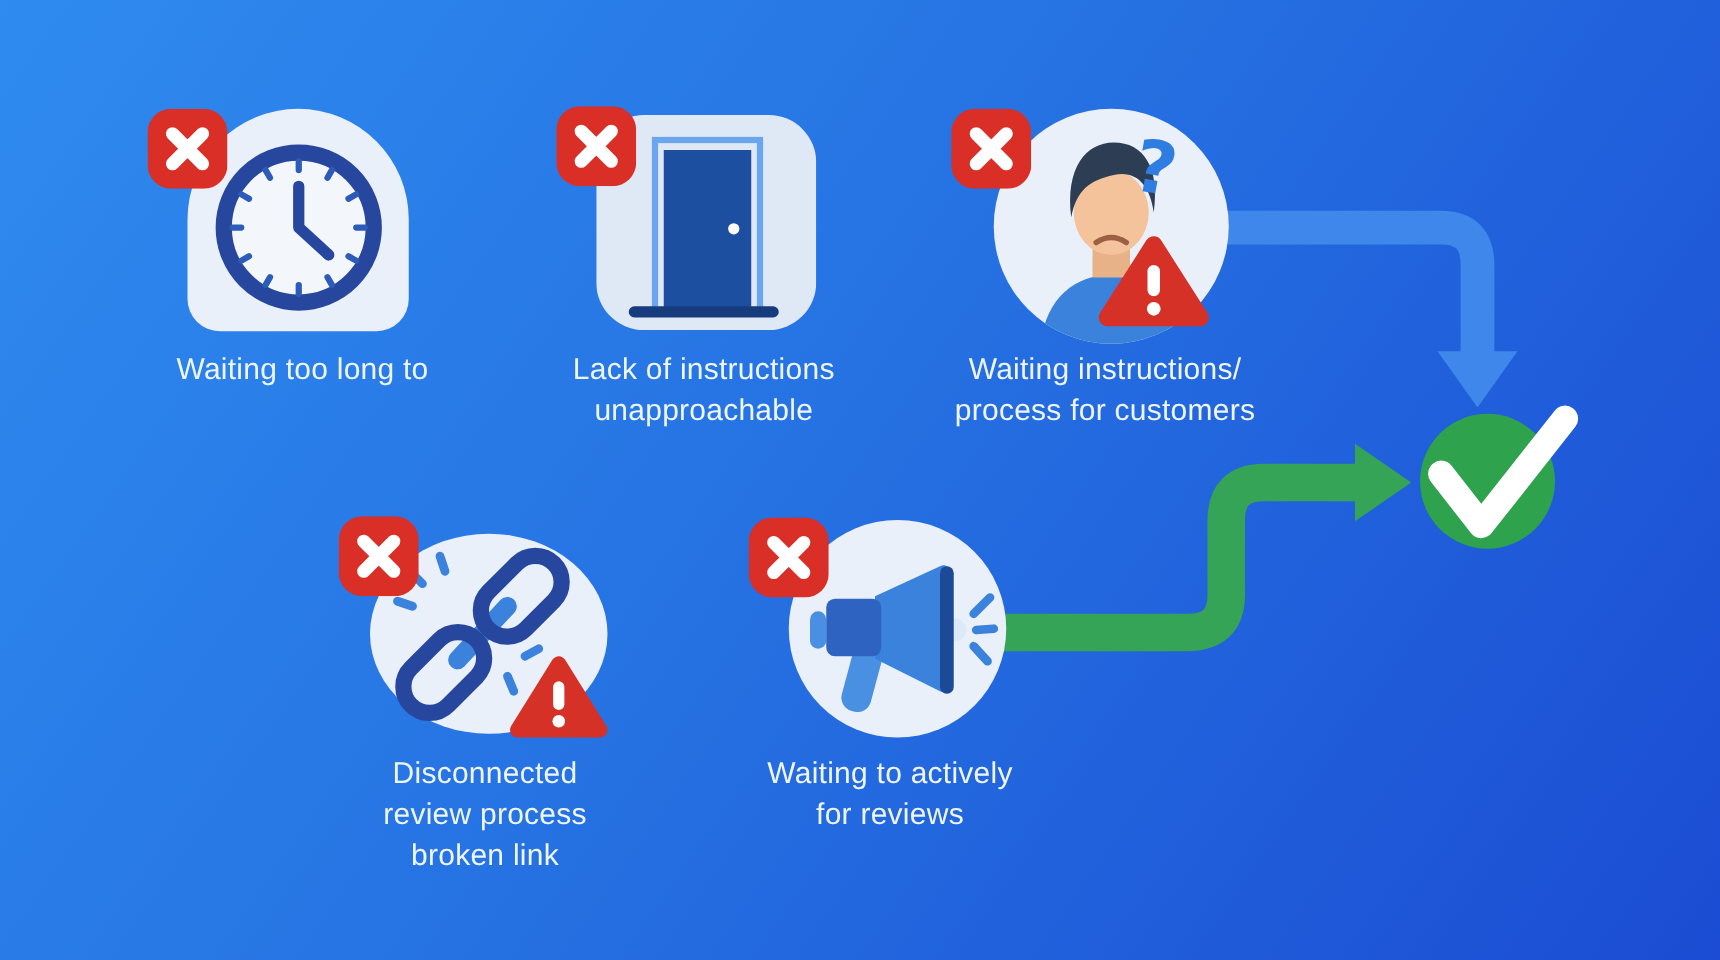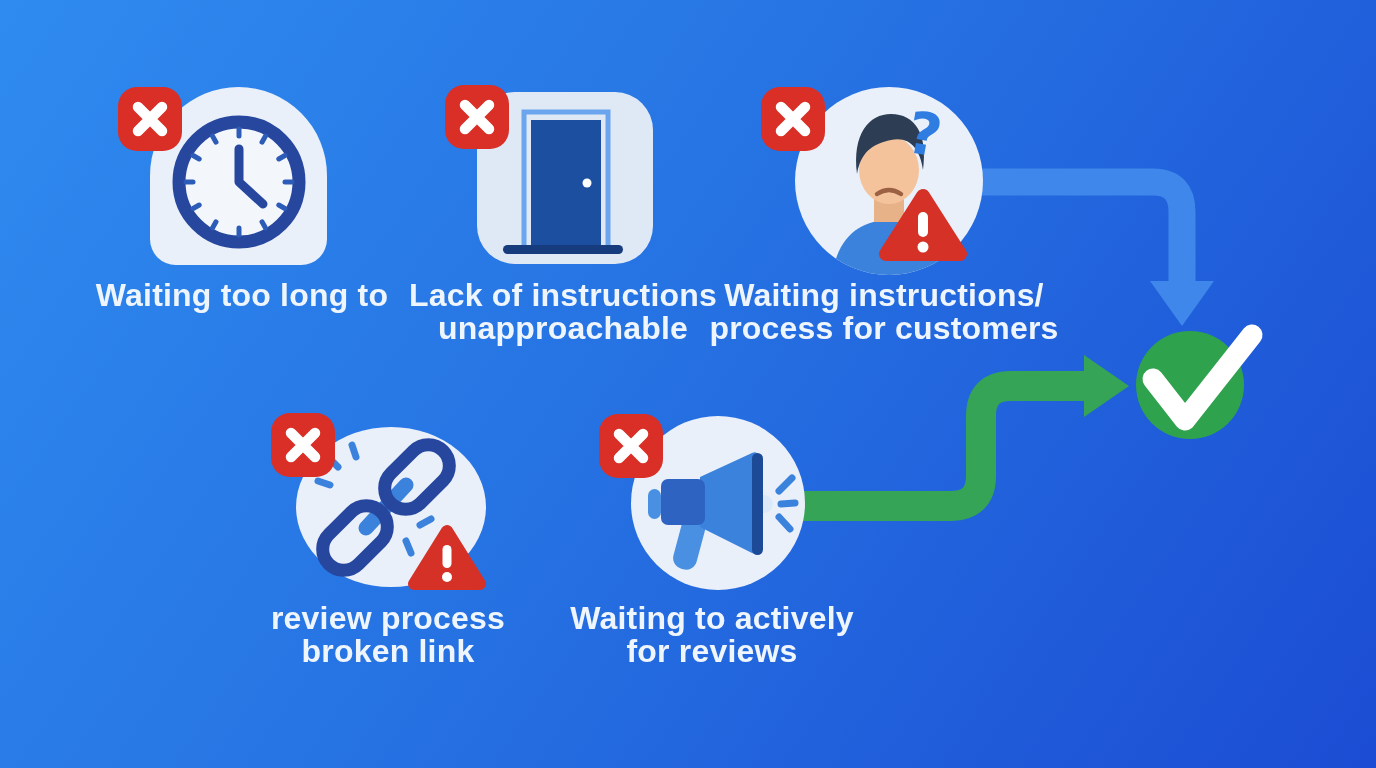--- a/index.html
+++ b/index.html
@@ -34,22 +34,22 @@
     position: absolute;
     width: 64px; height: 64px;
     z-index: 4;
   }
 
   .caption {
     position: absolute;
     z-index: 3;
     text-align: center;
     color: #eef5fd;
-    font-weight: 700;
-    font-size: 32px;
+    font-weight: 400;
+    font-size: 24px;
     line-height: 33px;
     letter-spacing: 0.2px;
   }
   .caption .line { white-space: nowrap; }
 </style>
 </head>
 <body>
 
 <div class="canvas">
 
@@ -154,20 +154,21 @@
       </g>
     </svg>
   </div>
   <div class="badge" style="left:271px; top:413px;">
     <svg width="64" height="64" viewBox="0 0 64 64">
       <rect width="64" height="64" rx="19" fill="#d92f26"></rect>
       <path d="M20,20 L44,44 M44,20 L20,44" stroke="#ffffff" stroke-width="10.5" stroke-linecap="round"></path>
     </svg>
   </div>
   <div class="caption" style="left:233px; top:602px; width:310px;">
+    <div class="line">Disconnected</div>
     <div class="line">review process</div>
     <div class="line">broken link</div>
   </div>
 
   <div class="item" style="left:628px; top:415px; width:182px; height:178px;">
     <svg class="icon-svg" width="182" height="178" viewBox="0 0 182 178">
       <circle cx="90" cy="88" r="87" fill="#e9f0fa"></circle>
       <rect x="50" y="95" width="24" height="60" rx="11" fill="#4a90e2" transform="rotate(15 62 125)"></rect>
       <rect x="20" y="74" width="13" height="30" rx="6.5" fill="#4a90e2"></rect>
       <path d="M72,62 L124,38 C128,36 131,38 131,43 L131,133 C131,138 128,140 124,138 L72,112 Z" fill="#3b82dd"></path>

